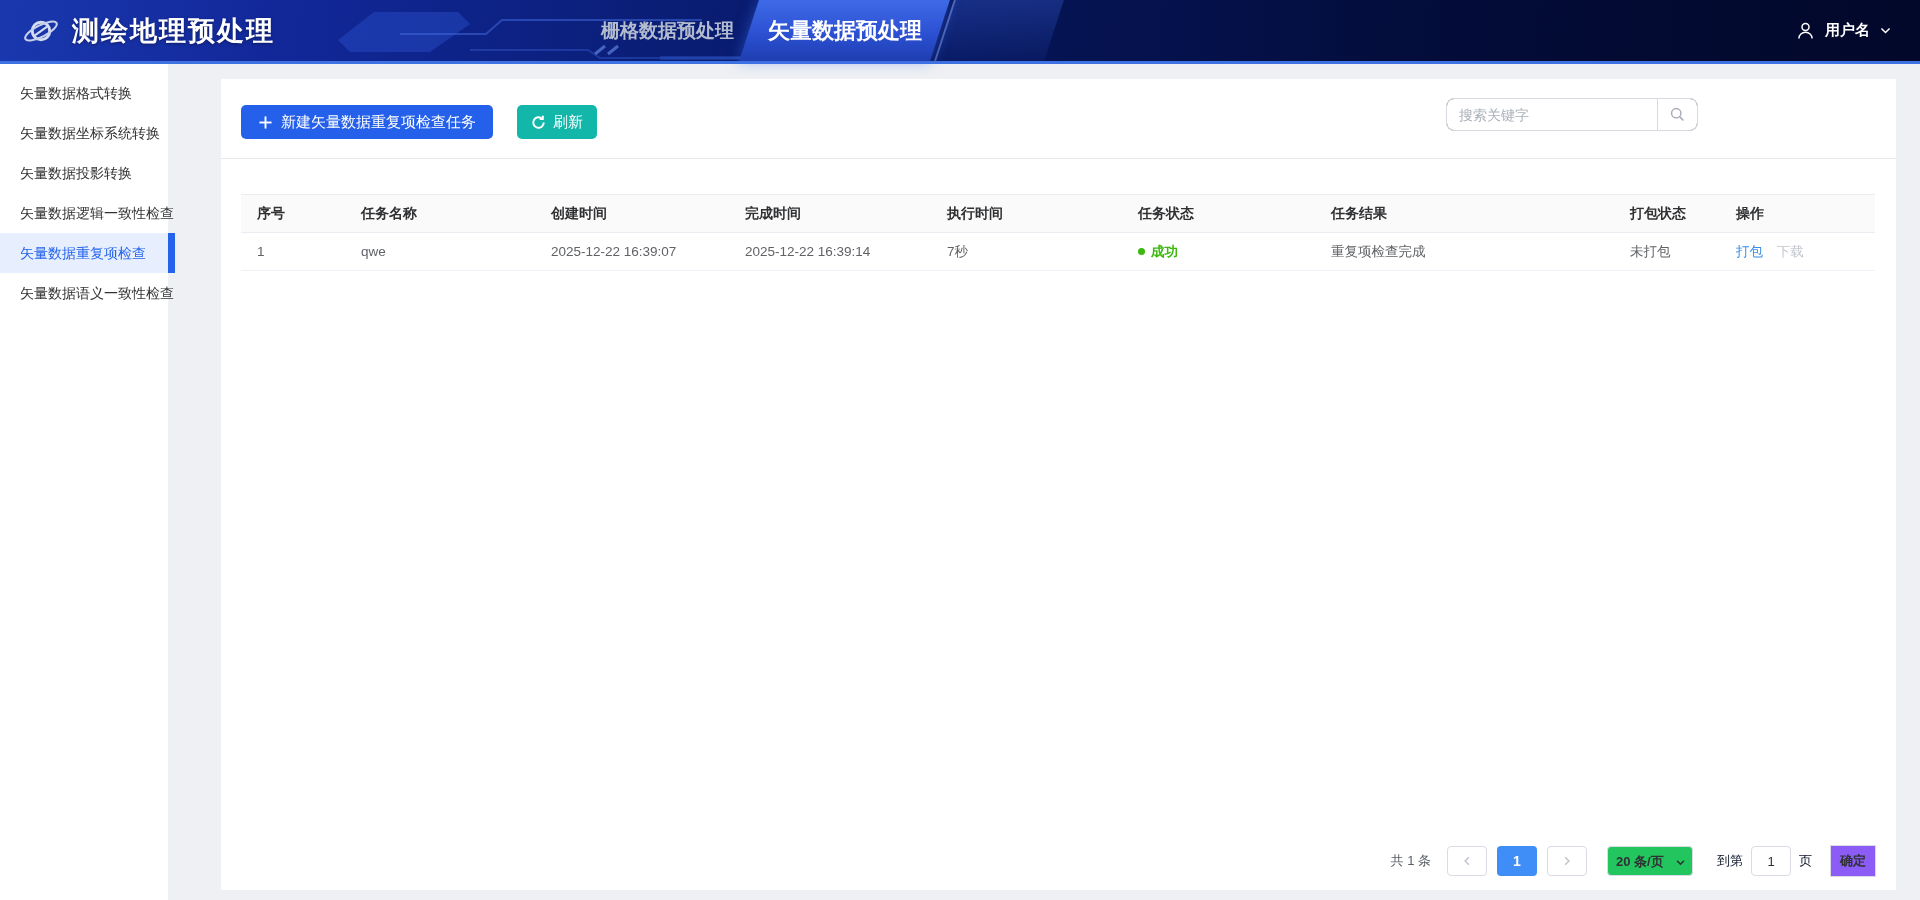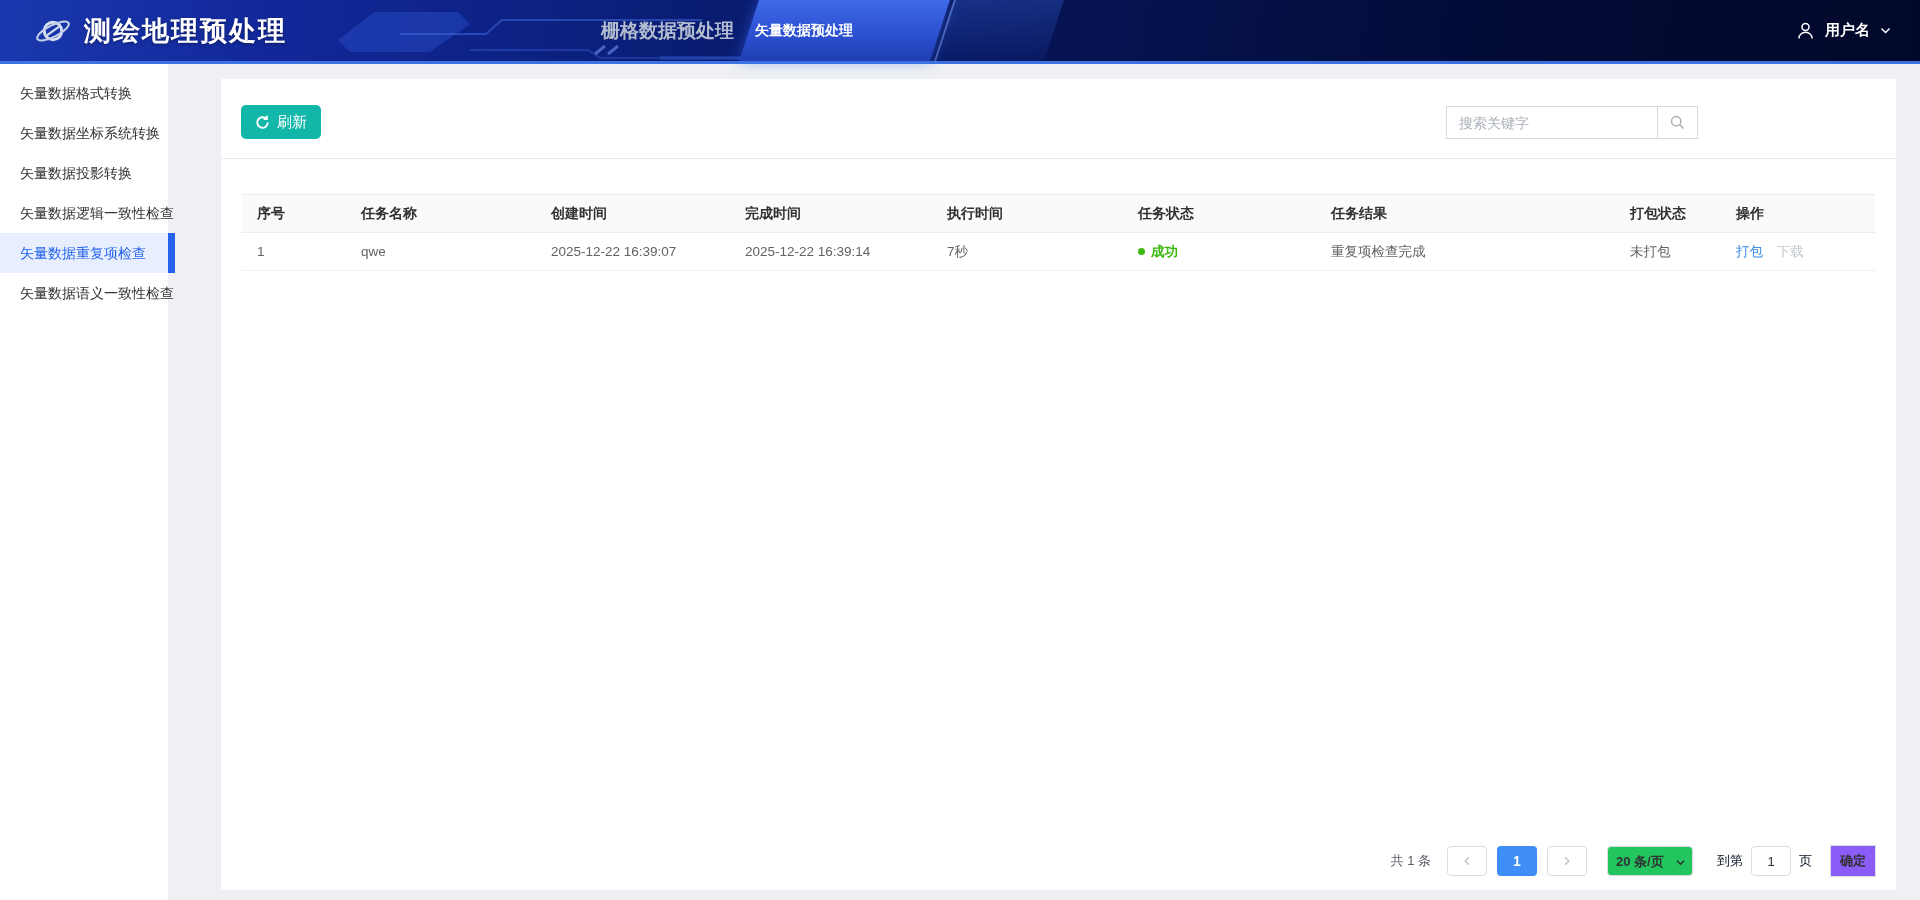--- a/index.html
+++ b/index.html
@@ -5,42 +5,42 @@
   * { margin:0; padding:0; box-sizing:border-box; }
   html,body { width:1920px; height:900px; overflow:hidden; }
   body { font-family:"Liberation Sans","DejaVu Sans",sans-serif; background:#eef0f3; position:relative; }
 
   
   .header {
     position:absolute; left:0; top:0; width:1920px; height:64px;
     background:linear-gradient(95deg,#1a38ae 0%,#12289a 14%,#0a1e77 34%,#051352 56%,#030c38 76%,#02082a 100%);
     border-bottom:3px solid #3e72e2;
   }
-  .logo-wrap { position:absolute; left:32px; top:0; height:61px; display:flex; align-items:center; gap:10px; }
+  .logo-wrap { position:absolute; left:20px; top:0; height:61px; display:flex; align-items:center; gap:10px; }
   .logo-title { color:#fff; font-size:27px; font-weight:800; letter-spacing:2px; text-shadow:0 1px 3px rgba(0,0,0,.4); }
   .header-deco { position:absolute; left:330px; top:4px; width:460px; height:56px; opacity:.85; pointer-events:none; }
 
   .tabs { position:absolute; left:0; top:0; height:61px; width:100%;border-radius:11px; }
   .tab-inactive {
     position:absolute; left:590px; top:0; width:155px; height:61px; line-height:61px;
     text-align:center; color:#b3bccf; font-size:19px; font-weight:bold; cursor:pointer;
   }
   .tab-active-bg {
     position:absolute; left:749px; top:0; width:191px; height:61px;
     background:linear-gradient(180deg,#3e6ae8 0%,#2a4ecf 60%,#1e3eb0 100%);
     transform:skewX(-18deg); box-shadow:0 0 14px rgba(60,110,240,.5);
   }
   .tab-active-band {
     position:absolute; left:944px; top:0; width:110px; height:61px;
     background:linear-gradient(180deg,rgba(62,106,232,.30),rgba(30,62,176,.12));
     transform:skewX(-18deg); border-left:2px solid rgba(140,170,250,.45);
   }
   .tab-active-label {
     position:absolute; left:755px; top:0; width:180px; height:61px; line-height:61px;
-    color:#ffffff; font-size:14px; font-weight:bold; cursor:pointer;
+    text-align:center; color:#ffffff; font-size:22px; font-weight:bold; cursor:pointer;
   }
   .user-wrap { position:absolute; right:28px; top:0; height:61px; display:flex; align-items:center; gap:9px; cursor:pointer; }
   .user-name { color:#fff; font-size:15px; font-weight:bold; }
 
   
   .sidebar { position:absolute; left:0; top:64px; width:168px; height:836px; background:#fff; padding-top:9px; }
   .side-item {
     position:relative; height:40px; line-height:40px; padding-left:20px;
     font-size:14px; color:#333; cursor:pointer; white-space:nowrap;
   }
@@ -57,22 +57,22 @@
     display:flex; align-items:center; gap:8px; height:34px; padding:0 17px;
     background:#2460ea; color:#fff; font-size:15px; border:none; border-radius:5px; cursor:pointer;
     font-family:inherit;
   }
   .btn-teal {
     display:flex; align-items:center; gap:7px; height:34px; padding:0 14px;
     background:#12b7aa; color:#fff; font-size:15px; border:none; border-radius:5px; cursor:pointer;
     font-family:inherit;
   }
   .search-box {
-    position:absolute; right:198px; top:27px; width:252px; height:33px;
-    border:1px solid #d6d9df; border-radius:0; background:#404040; display:flex; overflow:hidden;
+    position:absolute; right:198px; top:19px; width:252px; height:33px;
+    border:1px solid #d6d9df; border-radius:8px; background:#404040; display:flex; overflow:hidden;
   }
   .search-box input {
     flex:1; border:none; outline:none; padding:0 12px; font-size:14px; color:#333; font-family:inherit;
   }
   .search-box input::placeholder { color:#aab0ba; }
   .search-btn {
     width:40px; border:none; border-left:1px solid #d6d9df; background:#fff; cursor:pointer;
     display:flex; align-items:center; justify-content:center;
   }
   .toolbar-divider { position:absolute; left:0; top:79px; width:100%; border-top:1px solid #e8e8e8; }
@@ -170,20 +170,27 @@
   <div class="side-item">矢量数据坐标系统转换</div>
   <div class="side-item">矢量数据投影转换</div>
   <div class="side-item">矢量数据逻辑一致性检查</div>
   <div class="side-item active">矢量数据重复项检查</div>
   <div class="side-item">矢量数据语义一致性检查</div>
 </div>
 
 <div class="card">
 
   <div class="toolbar">
+    <button class="btn-primary">
+      <svg width="15" height="15" viewBox="0 0 16 16" stroke="#fff" stroke-width="2">
+        <line x1="8" y1="1.5" x2="8" y2="14.5"></line>
+          <line x1="1.5" y1="8" x2="14.5" y2="8"></line>
+      </svg>
+      <span>新建矢量数据重复项检查任务</span>
+    </button>
     <button class="btn-teal">
       <svg width="15" height="15" viewBox="0 0 16 16" fill="none" stroke="#fff" stroke-width="2.1">
         <path d="M13.6 8a5.6 5.6 0 1 1-1.7-4"></path>
         <polyline points="12.6,0.8 12.6,4.2 9.2,4.2"></polyline>
       </svg>
       <span>刷新</span>
     </button>
   </div>
 
   <div class="search-box">

